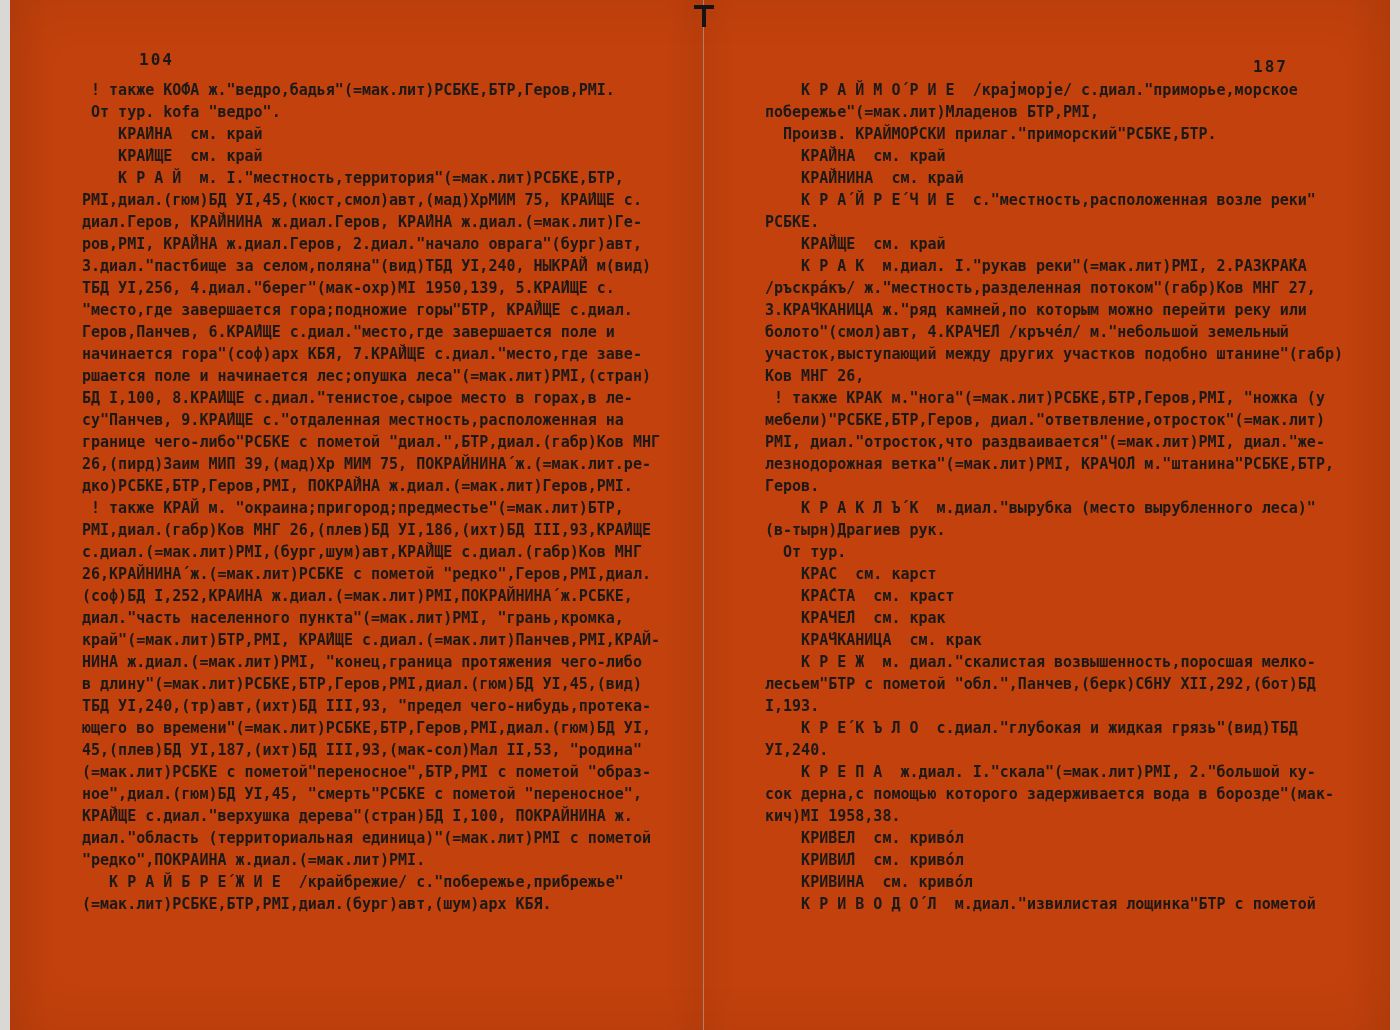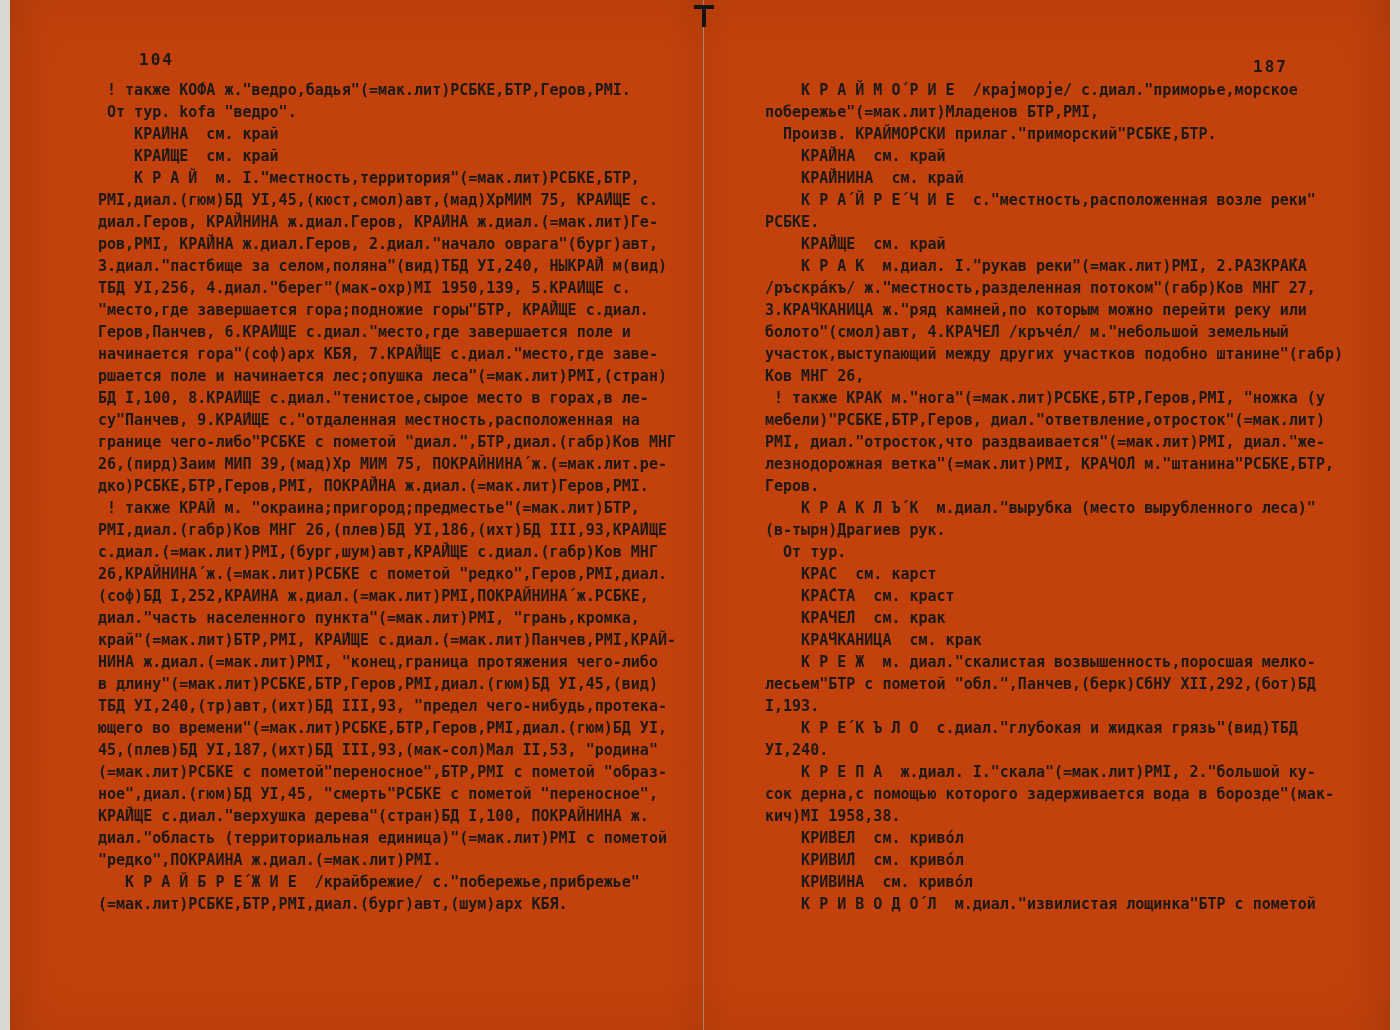--- a/index.html
+++ b/index.html
@@ -65,21 +65,21 @@
     letter-spacing: 2px;
   }
   .page-number.left  { left: 129px; top: 50px; }
   .page-number.right { left: 1243px; top: 57px; }
   .text-block {
     position: absolute;
     font-size: 15px;
     line-height: 22px;
     white-space: pre;
   }
-  .text-block.left  { left: 88px;  top: 79px; width: 600px; }
+  .text-block.left  { left: 72px;  top: 79px; width: 600px; }
   .text-block.right { left: 755px; top: 79px; width: 600px; }
   .line {
     height: 22px;
   }
 </style>
 </head>
 <body>
 
 <div class="spread">
 

